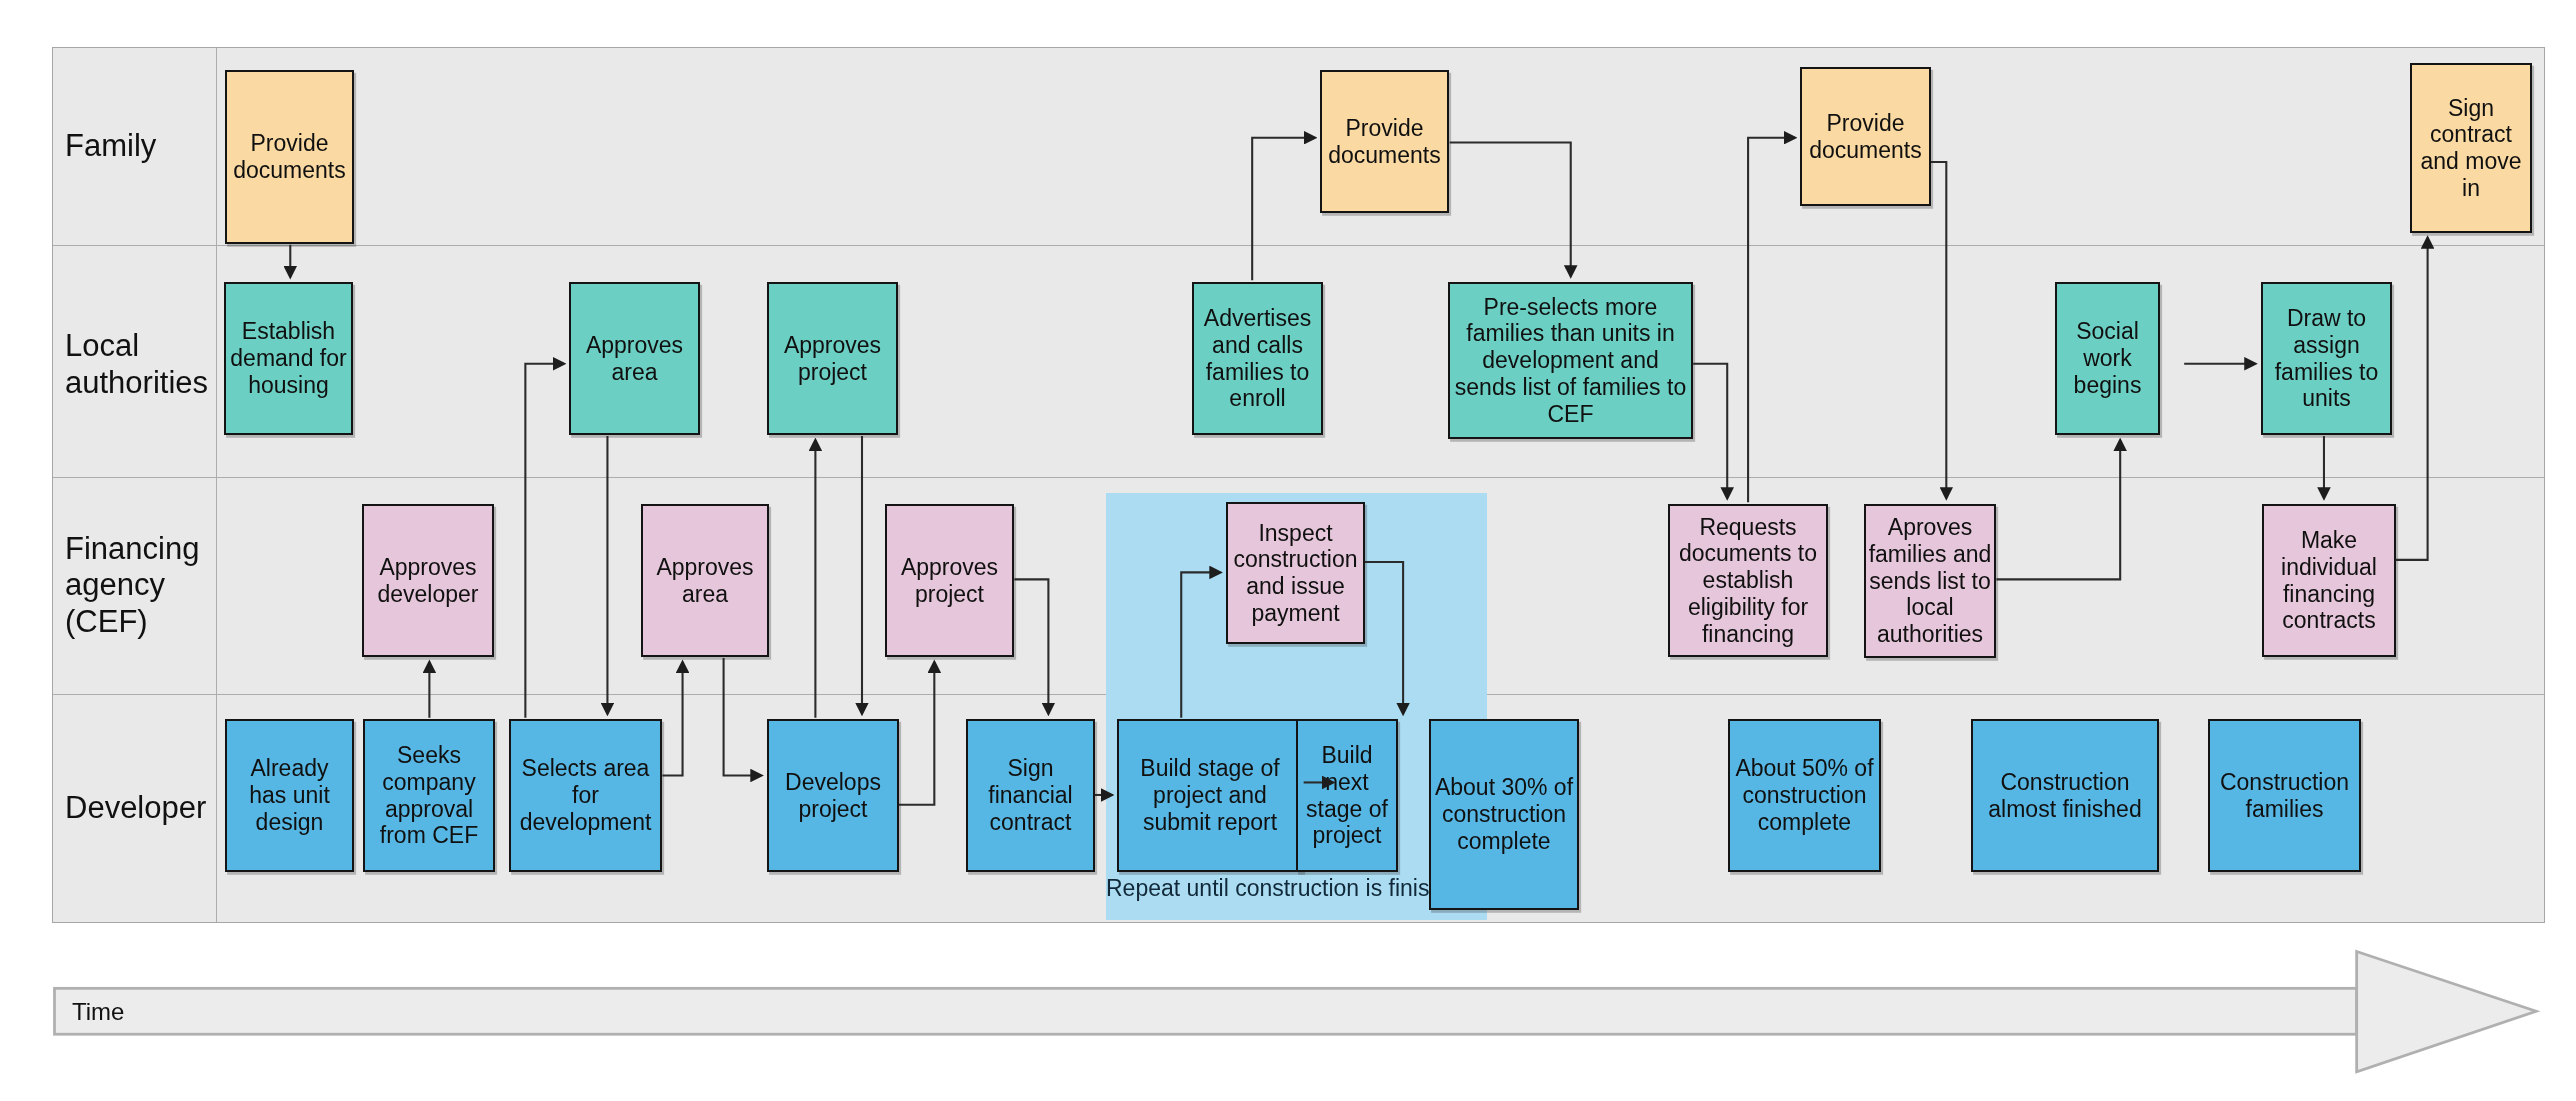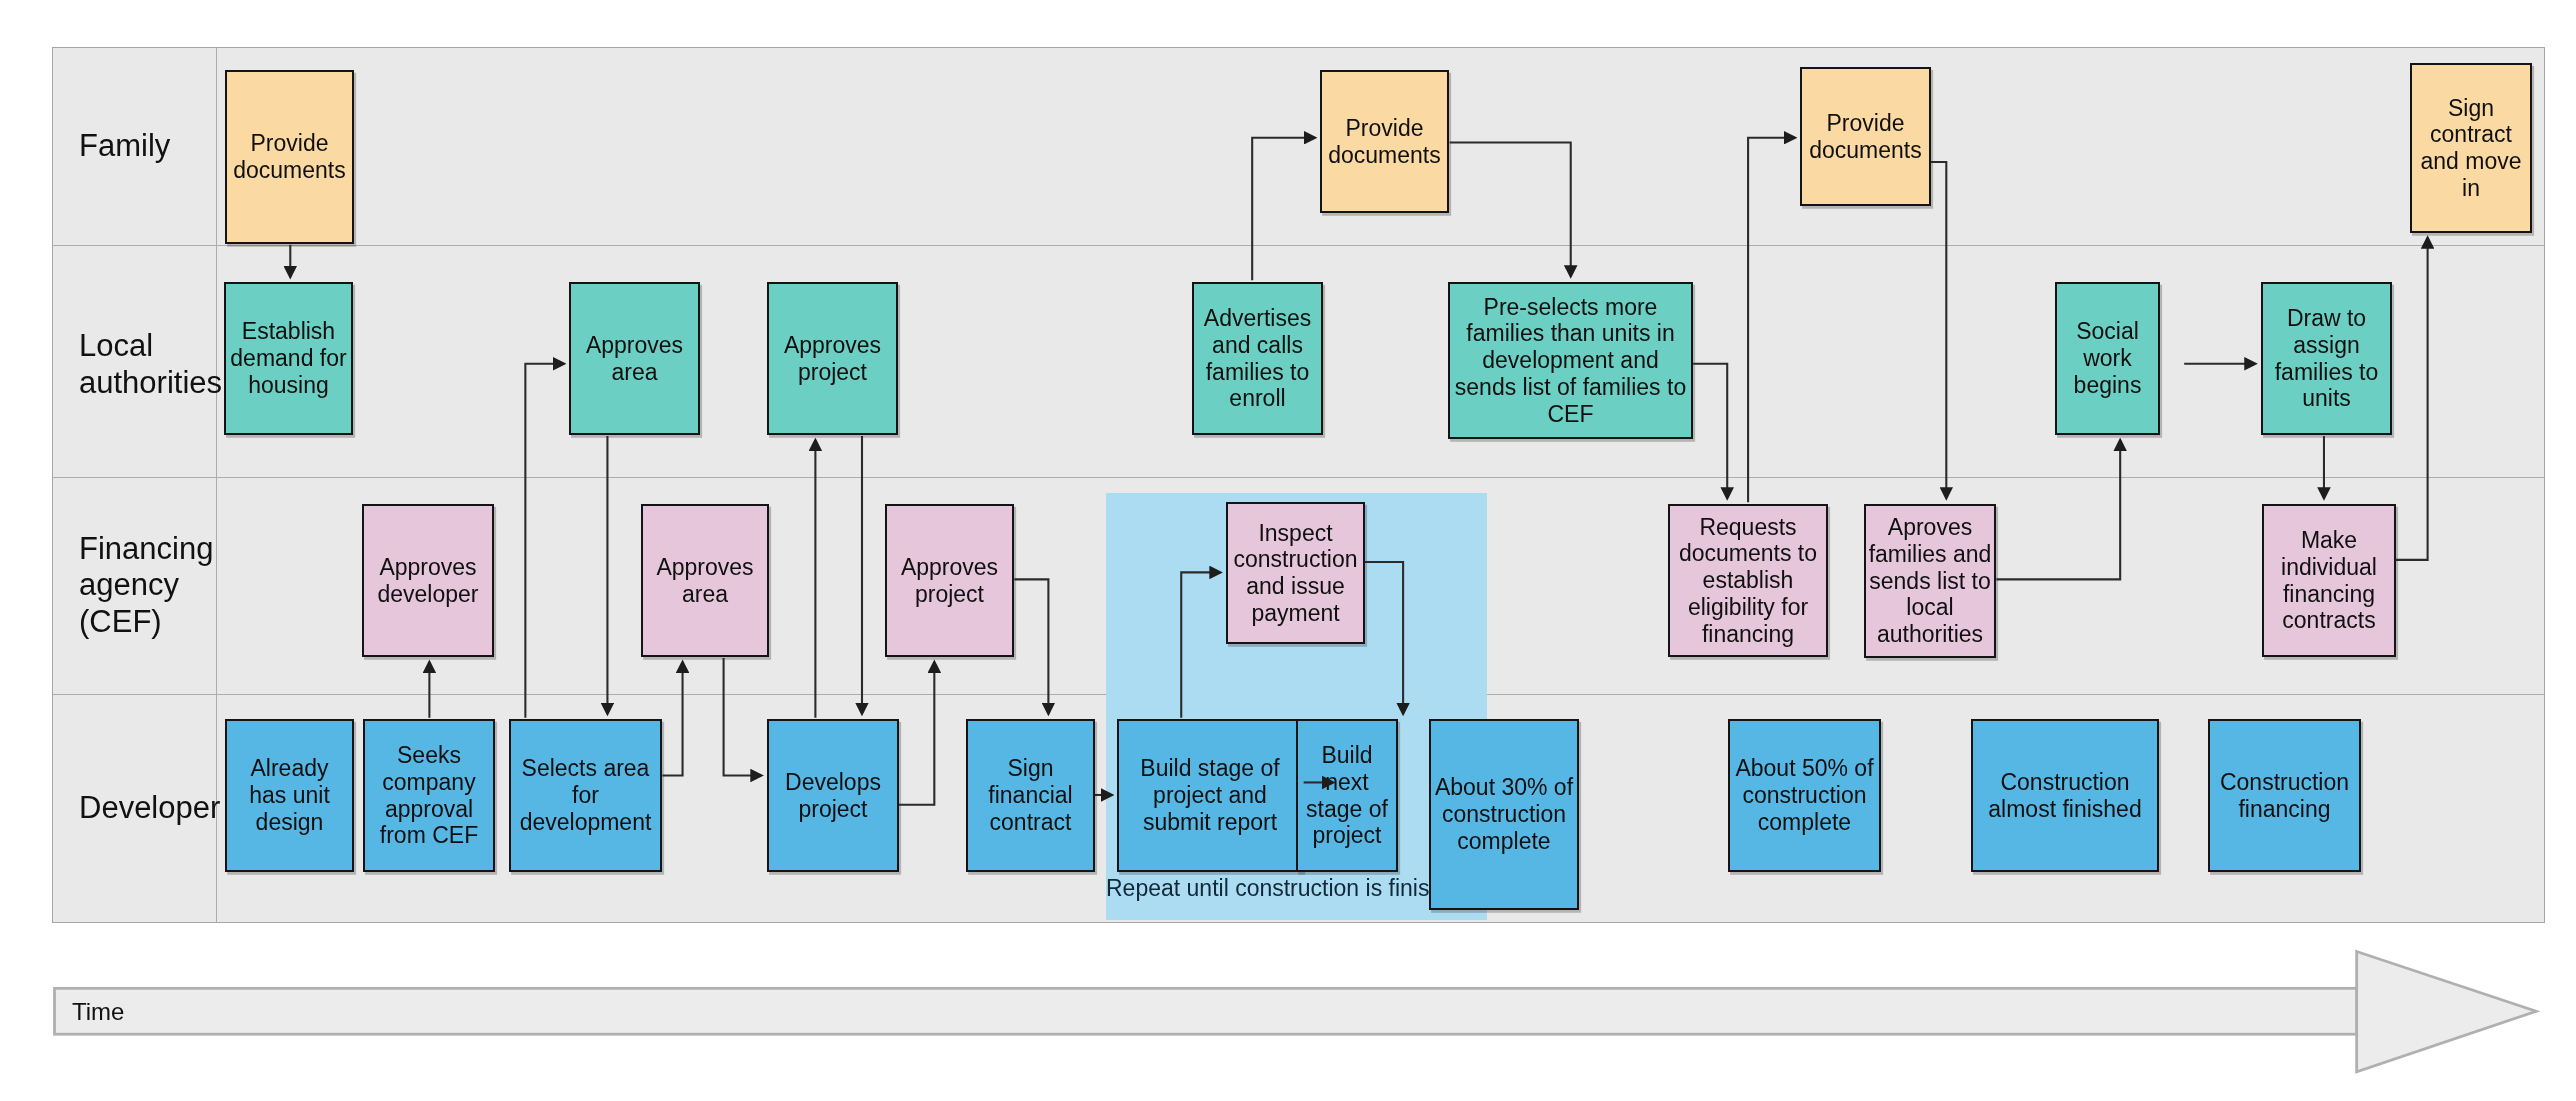--- a/index.html
+++ b/index.html
@@ -5,21 +5,21 @@
   html,body{margin:0;padding:0;background:#ffffff;}
   body{width:2576px;height:1101px;overflow:hidden;font-family:"Liberation Sans",sans-serif;}
   .canvas{position:absolute;left:0;top:0;width:2576px;height:1101px;background:#ffffff;}
 
   
   .table{position:absolute;left:52px;top:47px;width:2493px;height:876px;
          background:#e9e9e9;border:1.4px solid #a6a6a6;box-sizing:border-box;}
   .lane-divider{position:absolute;left:0;width:100%;height:0;border-top:1.4px solid #adadad;}
   .label-col-divider{position:absolute;top:0;height:100%;width:0;border-left:1.4px solid #adadad;left:163px;}
   .lane-label{position:absolute;left:0;width:163px;display:flex;align-items:center;
-              padding-left:26px;box-sizing:border-box;font-size:31px;line-height:1.18;color:#111;}
+              padding-left:12px;box-sizing:border-box;font-size:31px;line-height:1.18;color:#111;}
 
   
   .repeat-region{position:absolute;left:1106px;top:493px;width:381px;height:427px;
                  background:#abdcf2;}
   .repeat-label{position:absolute;left:1106px;top:875px;width:381px;text-align:left;
                 font-size:23px;color:#102838;}
 
   
   .box{position:absolute;display:flex;align-items:center;justify-content:center;text-align:center;
        border:2.1px solid #141414;box-sizing:border-box;font-size:23px;line-height:1.16;color:#101010;
@@ -79,21 +79,21 @@
   <div class="box dev-box" style="left:225px;top:719px;width:129px;height:153px">Already has unit design</div>
   <div class="box dev-box" style="left:363px;top:719px;width:132px;height:153px">Seeks company approval from CEF</div>
   <div class="box dev-box" style="left:509px;top:719px;width:153px;height:153px">Selects area for development</div>
   <div class="box dev-box" style="left:767px;top:719px;width:132px;height:153px">Develops project</div>
   <div class="box dev-box" style="left:966px;top:719px;width:129px;height:153px">Sign financial contract</div>
   <div class="box dev-box" style="left:1117px;top:719px;width:186px;height:153px">Build stage of project and submit report</div>
   <div class="box dev-box" style="left:1296px;top:719px;width:102px;height:153px">Build next stage of project</div>
   <div class="box dev-box" style="left:1429px;top:719px;width:150px;height:191px">About 30% of construction complete</div>
   <div class="box dev-box" style="left:1728px;top:719px;width:153px;height:153px">About 50% of construction complete</div>
   <div class="box dev-box" style="left:1971px;top:719px;width:188px;height:153px">Construction almost finished</div>
-  <div class="box dev-box" style="left:2208px;top:719px;width:153px;height:153px">Construction financing</div>
+  <div class="box dev-box" style="left:2208px;top:719px;width:153px;height:153px">Construction families</div>
 
   <svg class="arrows" viewBox="0 0 3703 1583">
     <defs>
       <marker id="ah" viewBox="0 0 10 10" refX="8" refY="5" markerWidth="6.5" markerHeight="6.5" orient="auto">
         <path d="M0,0 L10,5 L0,10 z" fill="#1d1d1d"></path>
       </marker>
     </defs>
     <g fill="none" stroke="#2b2b2b" stroke-width="3">
       <polyline points="417,352 417,398" marker-end="url(#ah)"></polyline>
       <polyline points="755,1032 755,523 810,523" marker-end="url(#ah)"></polyline>

